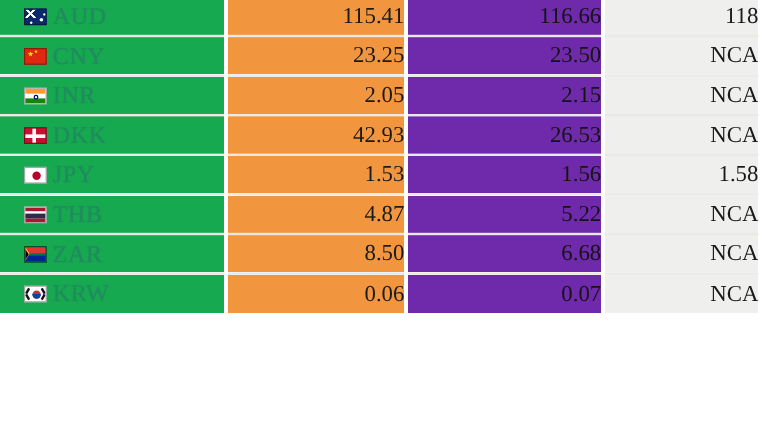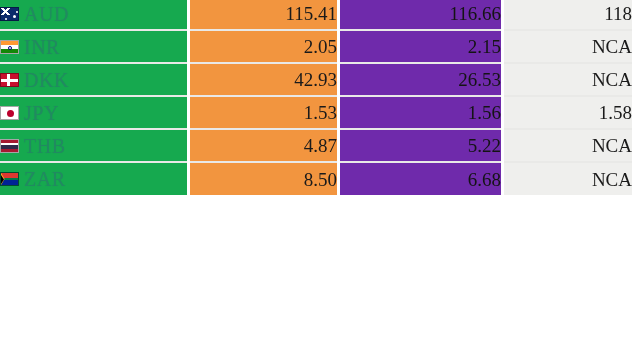--- a/index.html
+++ b/index.html
@@ -29,21 +29,21 @@
   }
   
   .c-cur{
     width:187px;
     background:#16a94f;
     color:#1d6e62;
     padding-left:4px;
     border-right:3px solid #ffffff;
     border-top-color:#d8efdf;
   }
-  .cur-inner{display:flex;align-items:center;gap:5px;}
+  .cur-inner{display:flex;align-items:center;gap:5px;padding-left:20px;}
   .cur-code{
     font-size:20px;
     letter-spacing:.5px;
     color:#267f69;
     text-shadow:0 0 1px #1f8a55;
     opacity:.72;
   }
   
   .flag{
     width:19px;height:14px;
@@ -177,20 +177,34 @@
               <span class="cur-code">AUD</span>
             </div>
           </td>
           <td class="c-buy">115.41</td>
           <td class="c-sell">116.66</td>
           <td class="c-note">118</td>
         </tr>
         <tr>
           <td class="c-cur">
             <div class="cur-inner">
+              <span class="flag f-cny">
+                <i class="b"></i>
+                <i class="s"></i>
+              </span>
+              <span class="cur-code">CNY</span>
+            </div>
+          </td>
+          <td class="c-buy">23.25</td>
+          <td class="c-sell">23.50</td>
+          <td class="c-note">NCA</td>
+        </tr>
+        <tr>
+          <td class="c-cur">
+            <div class="cur-inner">
               <span class="flag f-inr">
                 <i class="t"></i>
                 <i class="bo"></i>
                 <i class="w"></i>
               </span>
               <span class="cur-code">INR</span>
             </div>
           </td>
           <td class="c-buy">2.05</td>
           <td class="c-sell">2.15</td>
@@ -247,15 +261,33 @@
                 <i class="ye"></i>
                 <i class="bk"></i>
               </span>
               <span class="cur-code">ZAR</span>
             </div>
           </td>
           <td class="c-buy">8.50</td>
           <td class="c-sell">6.68</td>
           <td class="c-note">NCA</td>
         </tr>
+        <tr>
+          <td class="c-cur">
+            <div class="cur-inner">
+              <span class="flag f-krw">
+                <i class="c1"></i>
+                <i class="c2"></i>
+                <i class="bz bz1"></i>
+                <i class="bz bz2"></i>
+                <i class="bz bz3"></i>
+                <i class="bz bz4"></i>
+              </span>
+              <span class="cur-code">KRW</span>
+            </div>
+          </td>
+          <td class="c-buy">0.06</td>
+          <td class="c-sell">0.07</td>
+          <td class="c-note">NCA</td>
+        </tr>
       </tbody>
   </table>
 </div>
 
 </body></html>

